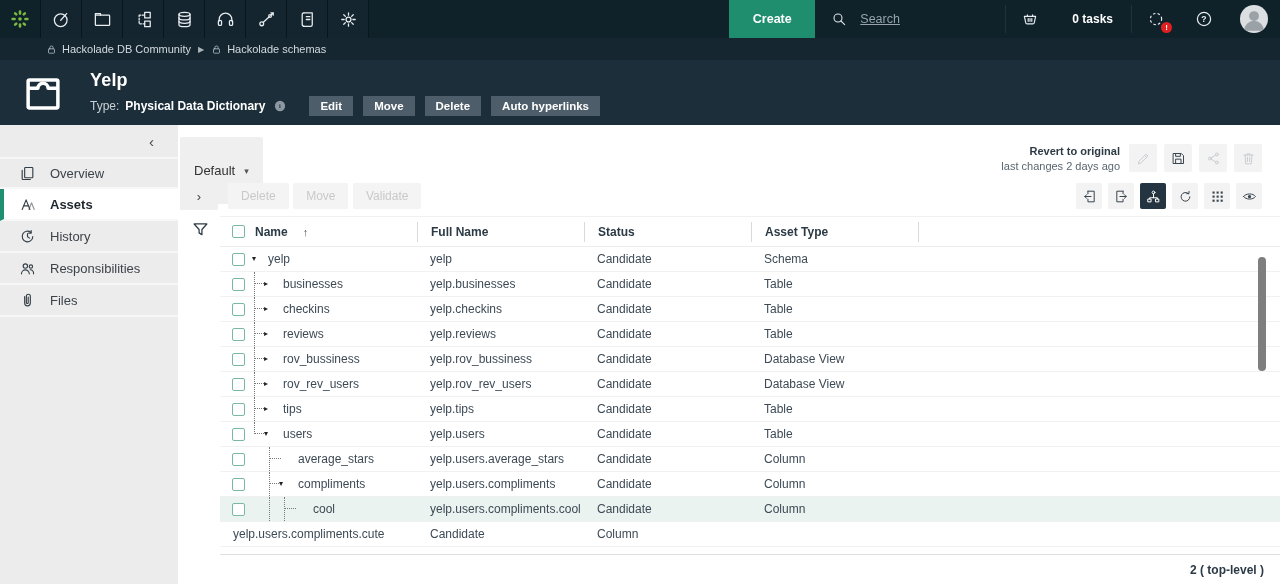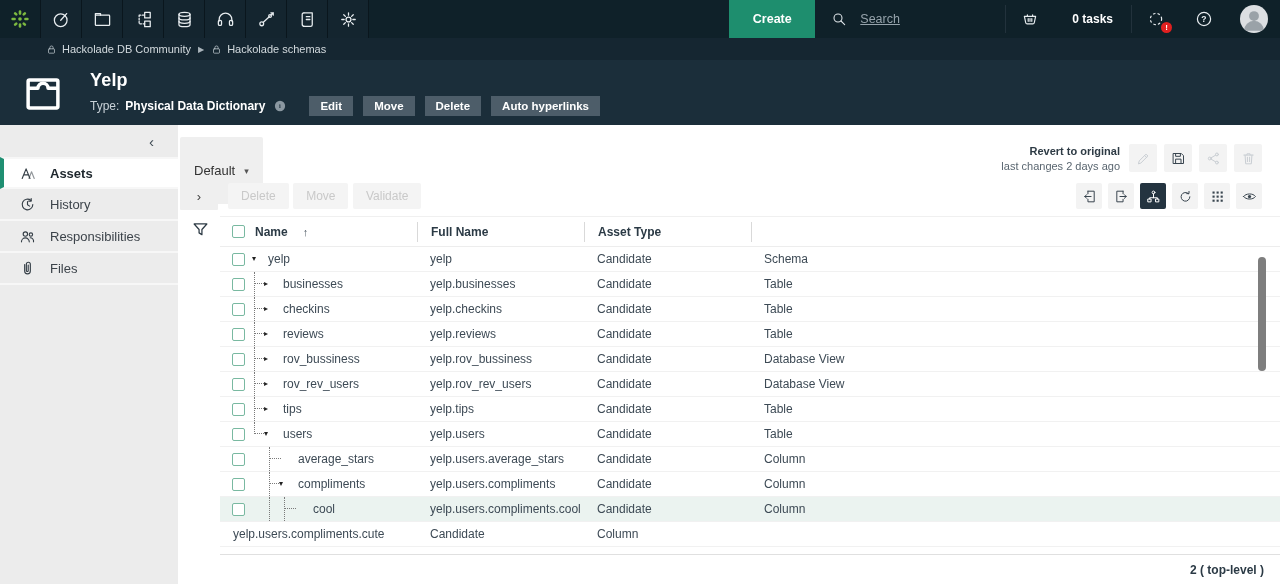--- a/index.html
+++ b/index.html
@@ -296,20 +296,29 @@
             <button class="hbtn">Delete</button>
             <button class="hbtn">Auto hyperlinks</button>
           </div>
       </div>
     </div>
   </div>
 
   <aside class="sidebar">
     <div class="collapse">‹</div>
     <div id="side-items">
+        <div class="side-item">
+          <span style="display: flex;">
+            <svg viewBox="0 0 24 24" fill="none" stroke="currentColor" stroke-width="1.6" stroke-linecap="round" stroke-linejoin="round">
+              <rect x="8" y="3.5" width="11.5" height="14.5" rx="1"></rect>
+              <path d="M4.5 7.5 V19.5 a1 1 0 0 0 1 1 H16"></path>
+            </svg>
+          </span>
+          <span>Overview</span>
+        </div>
         <div class="side-item active">
           <span style="display: flex;">
             <svg viewBox="0 0 24 24" fill="none" stroke="currentColor" stroke-width="1.6" stroke-linecap="round" stroke-linejoin="round">
               <path d="M4.5 19 L10 5.5 L15.5 19 M6.8 14 h6.4"></path>
               <path d="M14 19 L17.7 9.5 L21.5 19" opacity="0.55"></path>
             </svg>
           </span>
           <span>Assets</span>
         </div>
         <div class="side-item">
@@ -472,20 +481,23 @@
         <div class="thead" id="thead">
             <div class="hcell first">
               <span class="cb"></span>
               <span>Name</span>
               <span class="sort">↑</span>
             </div>
             <div class="hcell">
               <span>Full Name</span>
             </div>
             <div class="hcell">
+              <span>Status</span>
+            </div>
+            <div class="hcell">
               <span>Asset Type</span>
             </div>
             <div class="hcell"></div>
           </div>
         <div class="tbody" id="tbody">
             <div class="trow">
               <div class="name-cell">
                 <span class="cb"></span>
                 <span class="tree" style="width: 14px;">
                   <span class="arrow" style="left: 1px;">▾</span>

